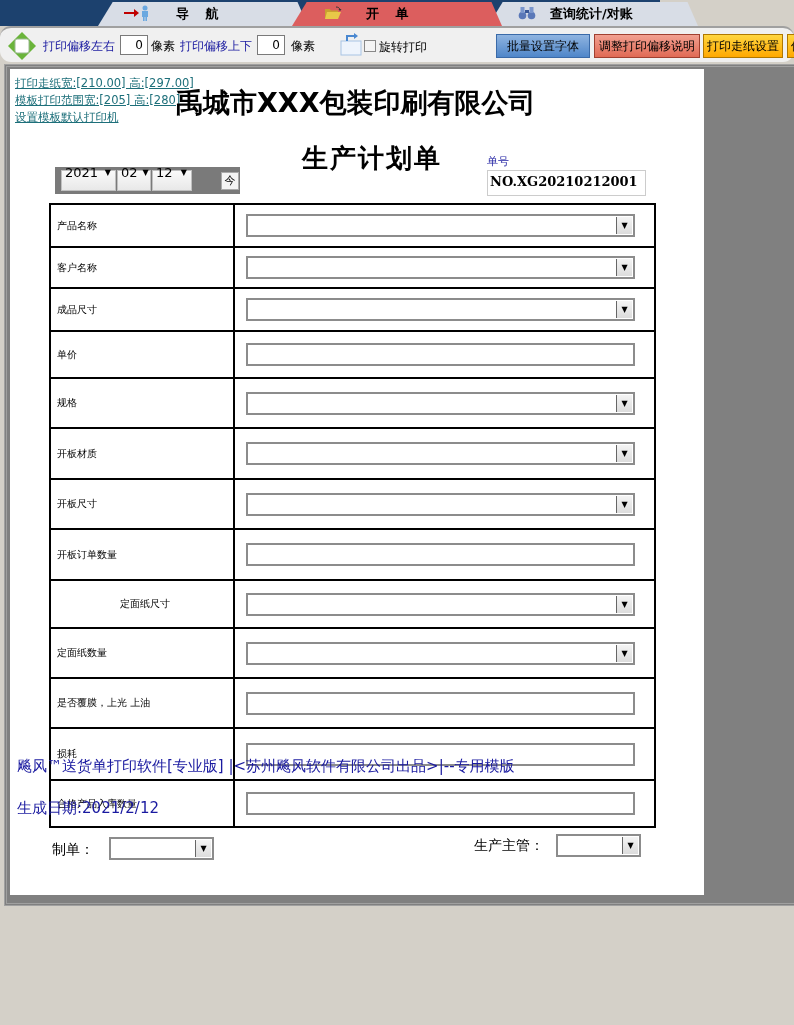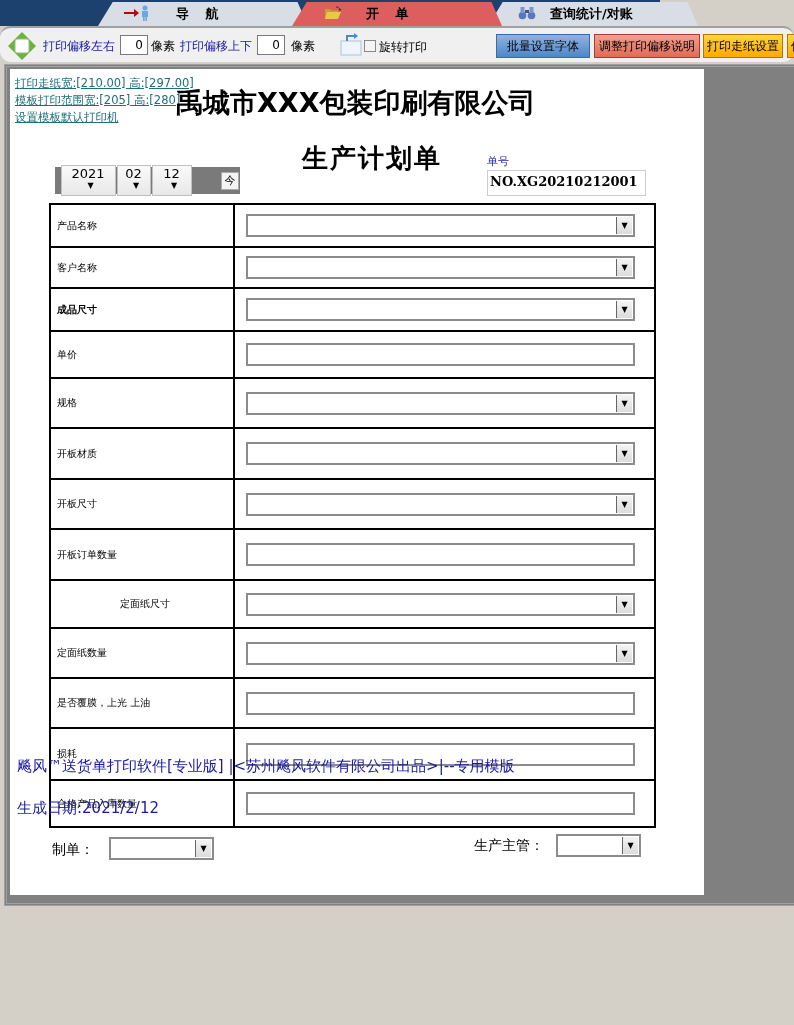--- a/index.html
+++ b/index.html
@@ -33,21 +33,21 @@
   .btn-paper { left: 703px; width: 80px; background: linear-gradient(#ffd640, #ffa800); border-color: #b07800; }
   .btn-more { left: 787px; width: 20px; background: linear-gradient(#ffd640, #ffa800); border-color: #b07800; overflow: hidden; }
 
   
   .workspace { position: absolute; left: 4px; top: 64px; width: 790px; height: 842px; background: #808080; border: 3px double #a0a0a0; border-right: none; }
   .paper { position: absolute; left: 3px; top: 2px; width: 694px; height: 826px; background: #fff; }
   .meta-link { position: absolute; left: 5px; font-size: 11.5px; color: #1d6f7a; text-decoration: underline; white-space: nowrap; line-height: 14px; text-align: center; }
   .company { position: absolute; left: 166px; top: 16px; font-size: 27px; font-weight: bold; font-family: "DejaVu Sans", sans-serif; letter-spacing: 0; }
   .doc-title { position: absolute; left: 292px; top: 72px; font-size: 26px; font-weight: bold; letter-spacing: 2px; }
   .date-bar { position: absolute; left: 45px; top: 98px; width: 185px; height: 27px; background: #7a7a7a; display: flex; align-items: center; padding-left: 6px; gap: 1px; }
-  .date-sel { height: 31px; background: linear-gradient(#fafafa, #e8e8e8); border: 1px solid #c0c0c0; display: flex; align-items: center; justify-content: space-between; padding: 0 4px 16px 3px; font-size: 13px; flex-direction: column; }
+  .date-sel { height: 21px; background: linear-gradient(#fafafa, #e8e8e8); border: 1px solid #c0c0c0; display: flex; align-items: center; justify-content: space-between; padding: 0 4px 16px 3px; font-size: 13px; }
   .date-sel .arr { font-size: 8px; margin-left: 5px; }
   .today-btn { margin-left: 28px; width: 18px; height: 18px; background: #f4f4f4; border: 1px solid #aaa; font-size: 11px; display: flex; align-items: center; justify-content: center; }
   .dh-label { position: absolute; left: 477px; top: 85px; font-size: 11px; color: #1a1aa0; }
   .dh-box { position: absolute; left: 477px; top: 101px; width: 159px; height: 26px; border: 1px solid #ccc; font-family: "DejaVu Serif", serif; font-weight: bold; font-size: 13px; padding: 3px 2px; }
 
   .form { position: absolute; left: 39px; top: 134px; width: 607px; border-collapse: collapse; }
   .form td { border: 2px solid #000; vertical-align: middle; }
   .form td.lab { width: 184px; font-size: 10px; padding-left: 6px; }
   .form td.val { padding-left: 11px; }
   .fld { width: 389px; height: 23px; border: 2px solid #8c8c8c; background: #fff; position: relative; }
@@ -177,21 +177,21 @@
             </td>
           </tr>
           <tr style="height: 41px;">
             <td class="lab">客户名称</td>
             <td class="val">
               <div class="fld">
                 <span class="drop">▼</span>
               </div>
             </td>
           </tr>
-          <tr style="height: 43px; font-weight: bold;">
+          <tr style="height: 43px;">
             <td class="lab">成品尺寸</td>
             <td class="val">
               <div class="fld">
                 <span class="drop">▼</span>
               </div>
             </td>
           </tr>
           <tr style="height: 47px;">
             <td class="lab">单价</td>
             <td class="val">

